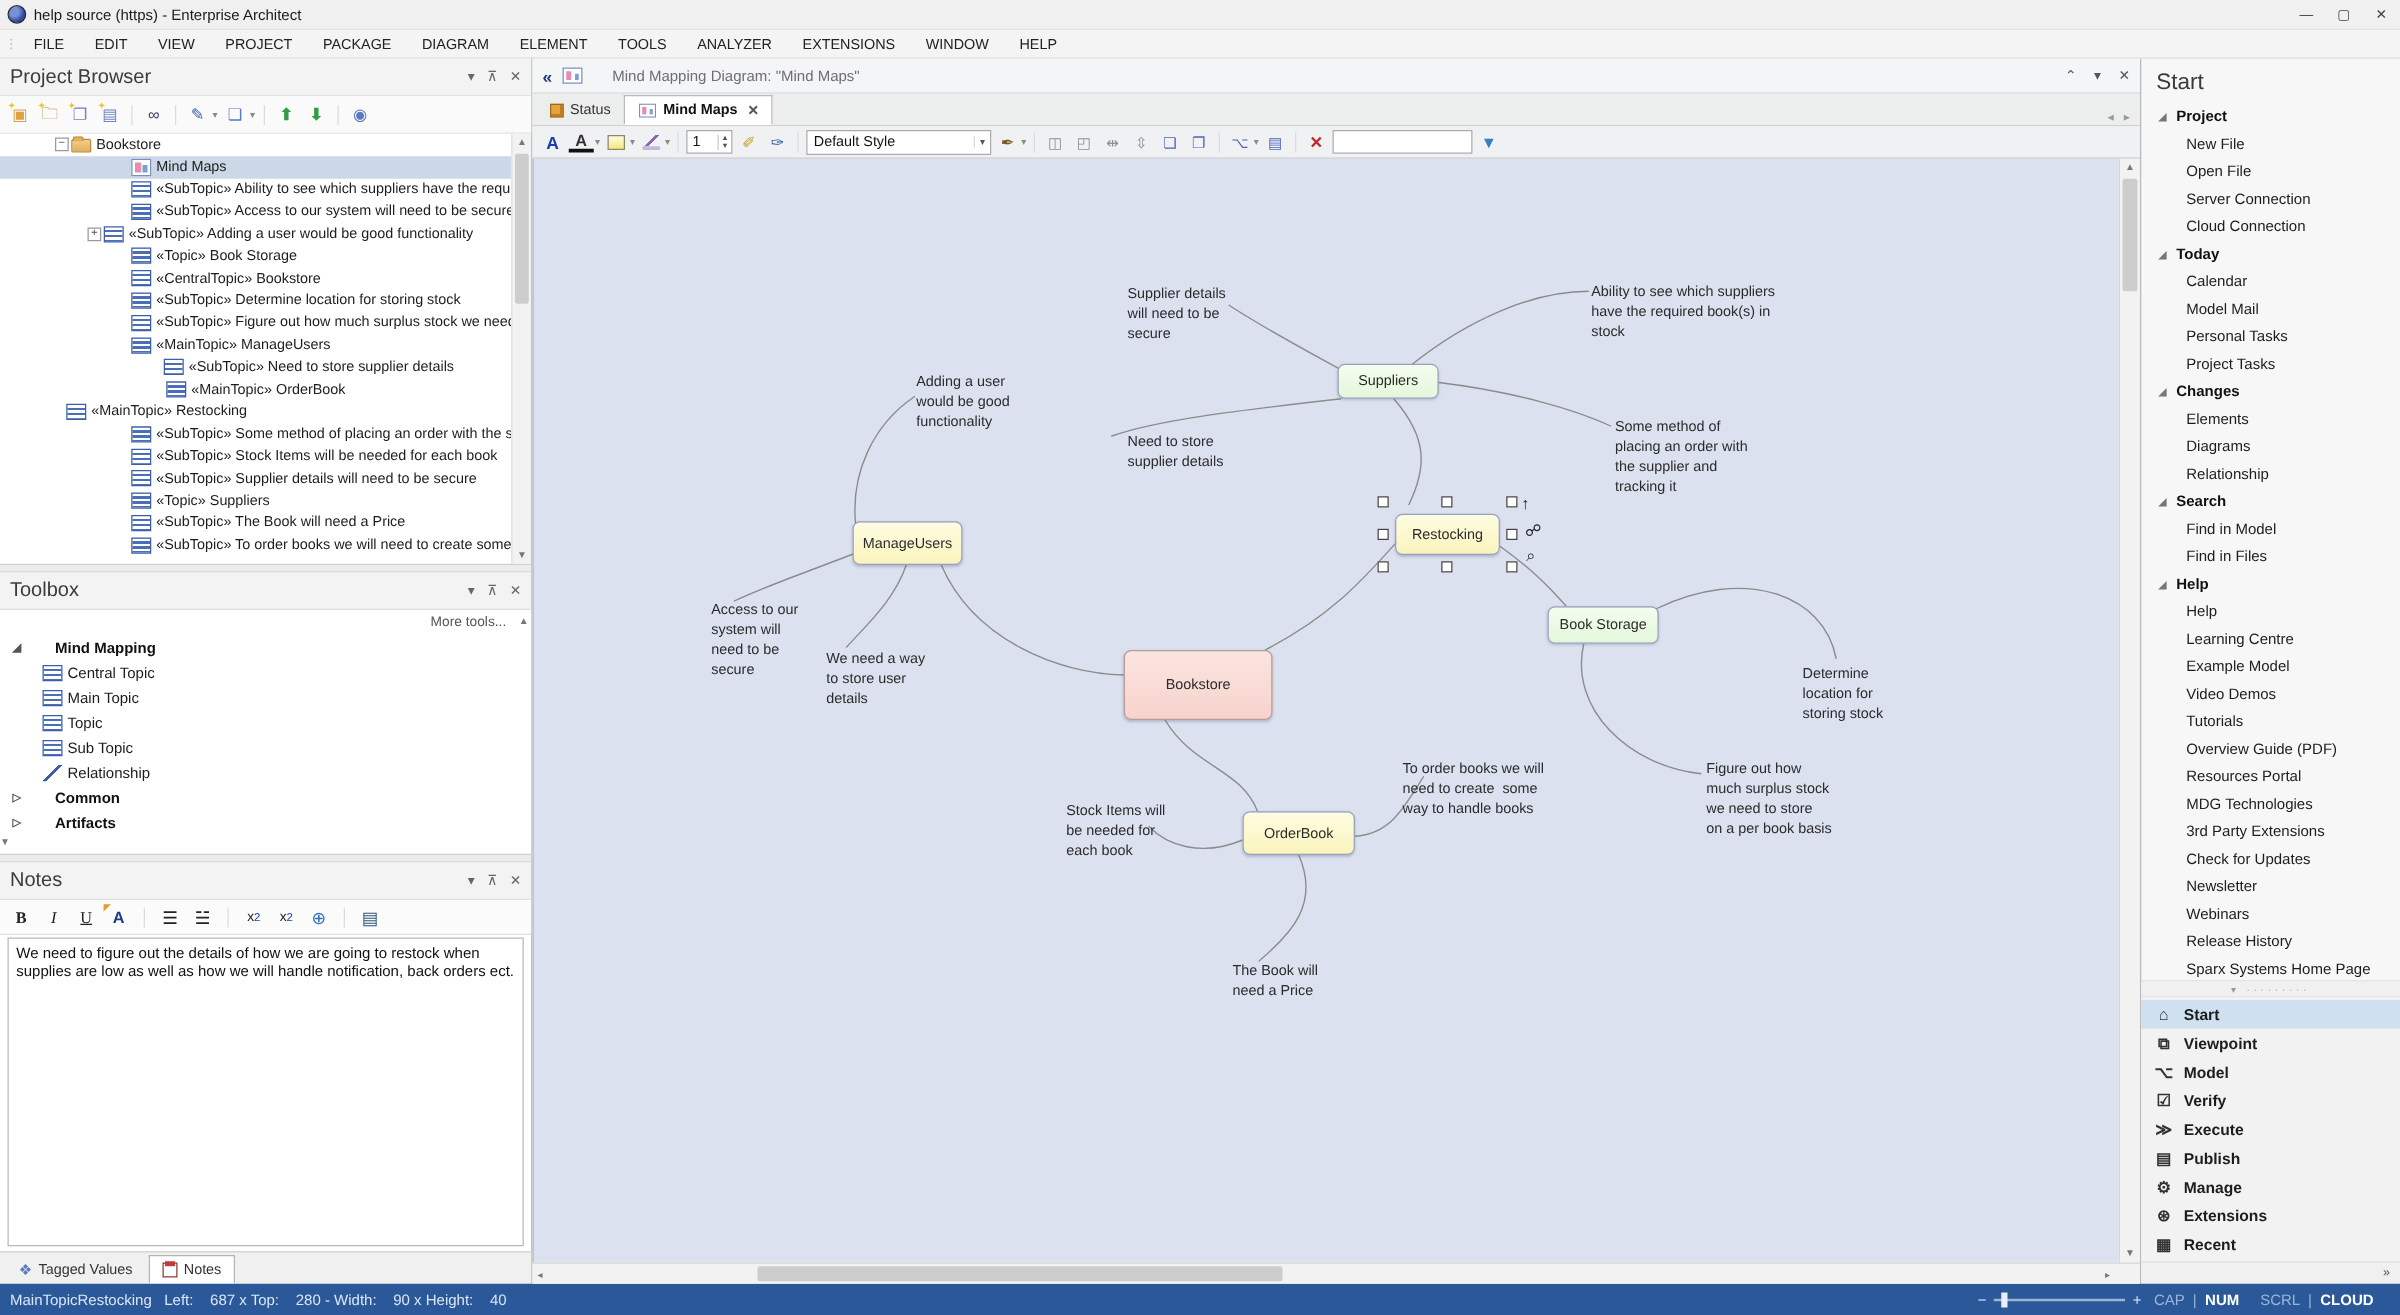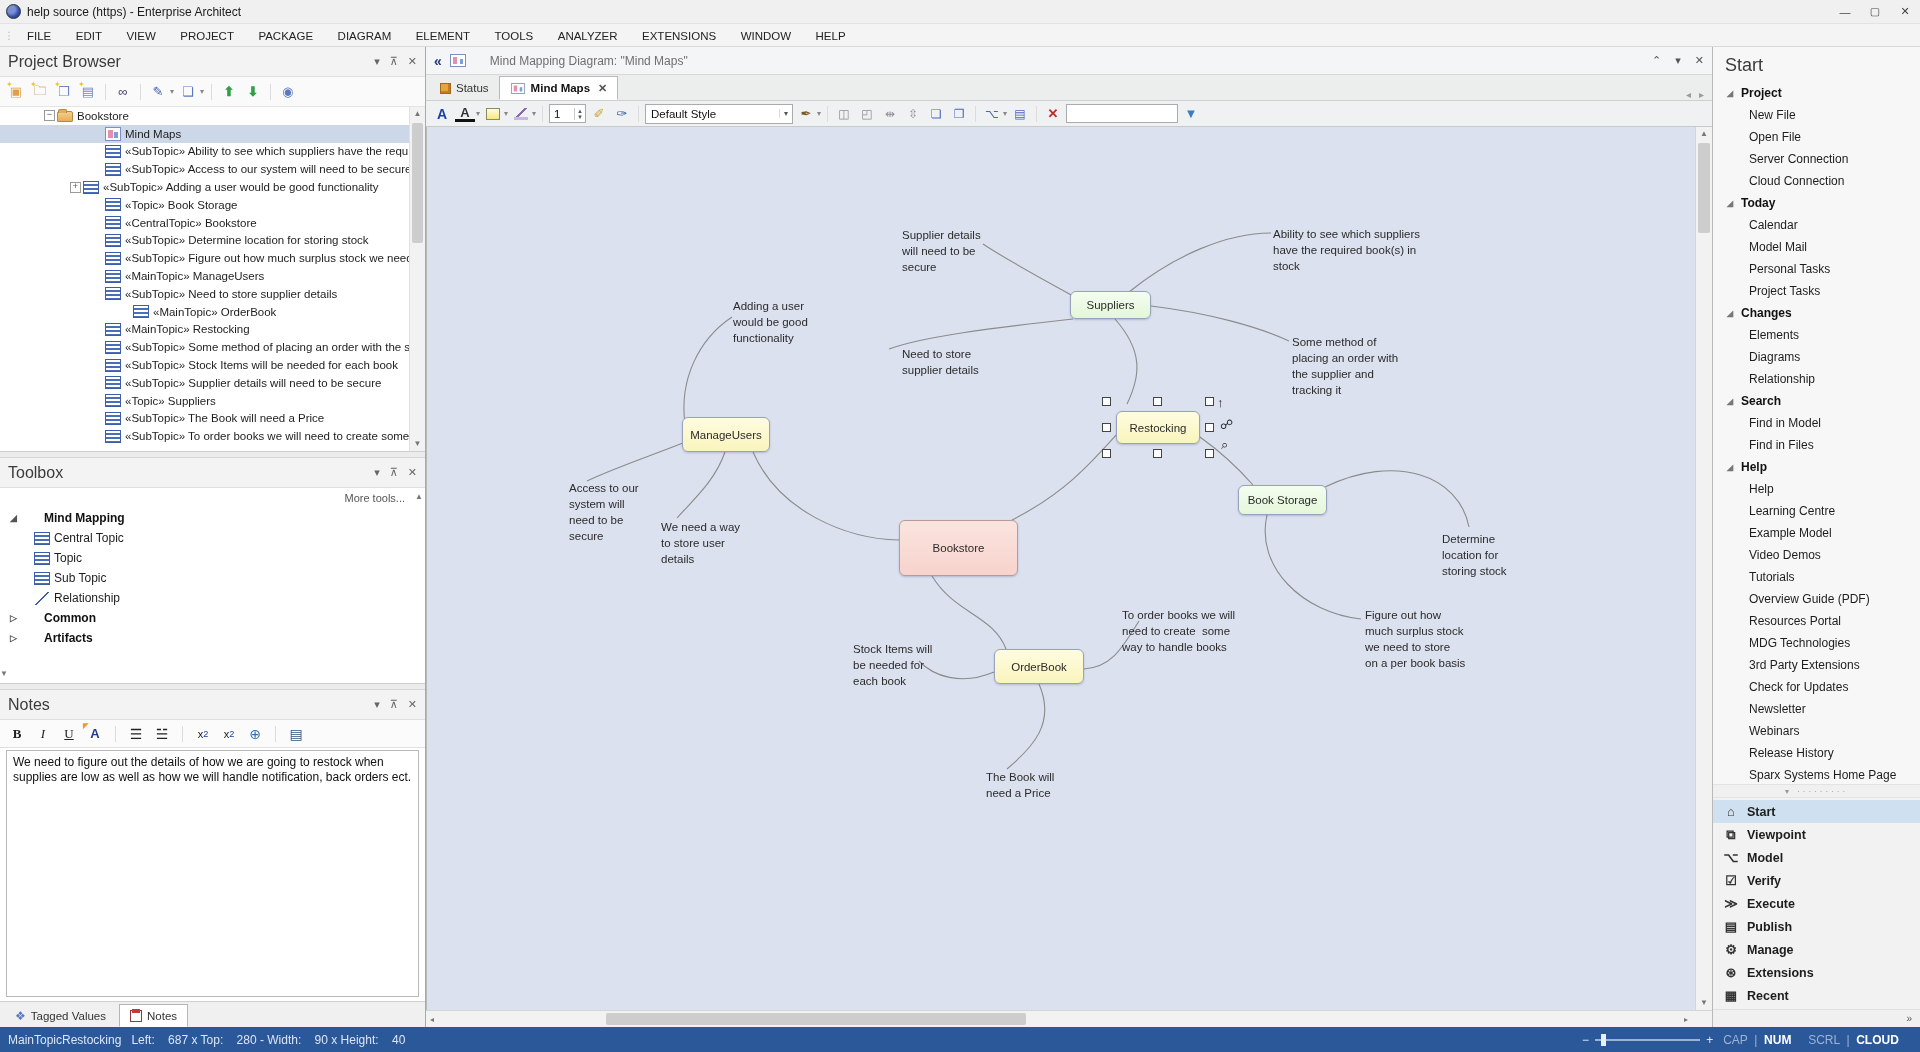--- a/index.html
+++ b/index.html
@@ -303,33 +303,33 @@
             <span class="tico element-icon" data-name="element-icon"></span>
             <span class="tlabel" data-name="tree-item-label">«SubTopic» Figure out how much surplus stock we need to store on a per book basis</span>
           </div>
 
           <div class="trow" data-name="tree-item" style=";padding-left:90px">
             <span class="expander" data-name="expander-icon"></span>
             <span class="tico element-icon" data-name="element-icon"></span>
             <span class="tlabel" data-name="tree-item-label">«MainTopic» ManageUsers</span>
           </div>
 
-          <div class="trow" data-name="tree-item" style=";padding-left:90px">
+          <div class="trow" data-name="tree-item" style=";padding-left:116px">
             <span class="expander" data-name="expander-icon"></span>
             <span class="tico element-icon" data-name="element-icon"></span>
             <span class="tlabel" data-name="tree-item-label">«SubTopic» Need to store supplier details</span>
           </div>
 
           <div class="trow" data-name="tree-item" style=";padding-left:118px">
             <span class="expander" data-name="expander-icon"></span>
             <span class="tico element-icon" data-name="element-icon"></span>
             <span class="tlabel" data-name="tree-item-label">«MainTopic» OrderBook</span>
           </div>
 
-          <div class="trow" data-name="tree-item" style=";padding-left:90px">
+          <div class="trow" data-name="tree-item" style=";padding-left:38px">
             <span class="expander" data-name="expander-icon"></span>
             <span class="tico element-icon" data-name="element-icon"></span>
             <span class="tlabel" data-name="tree-item-label">«MainTopic» Restocking</span>
           </div>
 
           <div class="trow" data-name="tree-item" style=";padding-left:90px">
             <span class="expander" data-name="expander-icon"></span>
             <span class="tico element-icon" data-name="element-icon"></span>
             <span class="tlabel" data-name="tree-item-label">«SubTopic» Some method of placing an order with the supplier and tracking it</span>
           </div>
@@ -391,20 +391,25 @@
             <span class="tico"></span>
             <span data-name="toolbox-item-label">Mind Mapping</span>
           </div>
         
           <div class="tb-row" data-name="toolbox-item">
             <span class="gtri" data-name="group-triangle-icon"></span>
             <span class="tico element-icon" data-name="element-icon"></span>
             <span data-name="toolbox-item-label">Central Topic</span>
           </div>
         
+          <div class="tb-row" data-name="toolbox-item">
+            <span class="gtri" data-name="group-triangle-icon"></span>
+            <span class="tico element-icon" data-name="element-icon"></span>
+            <span data-name="toolbox-item-label">Main Topic</span>
+          </div>
         
           <div class="tb-row" data-name="toolbox-item">
             <span class="gtri" data-name="group-triangle-icon"></span>
             <span class="tico element-icon" data-name="element-icon"></span>
             <span data-name="toolbox-item-label">Topic</span>
           </div>
         
           <div class="tb-row" data-name="toolbox-item">
             <span class="gtri" data-name="group-triangle-icon"></span>
             <span class="tico element-icon" data-name="element-icon"></span>

